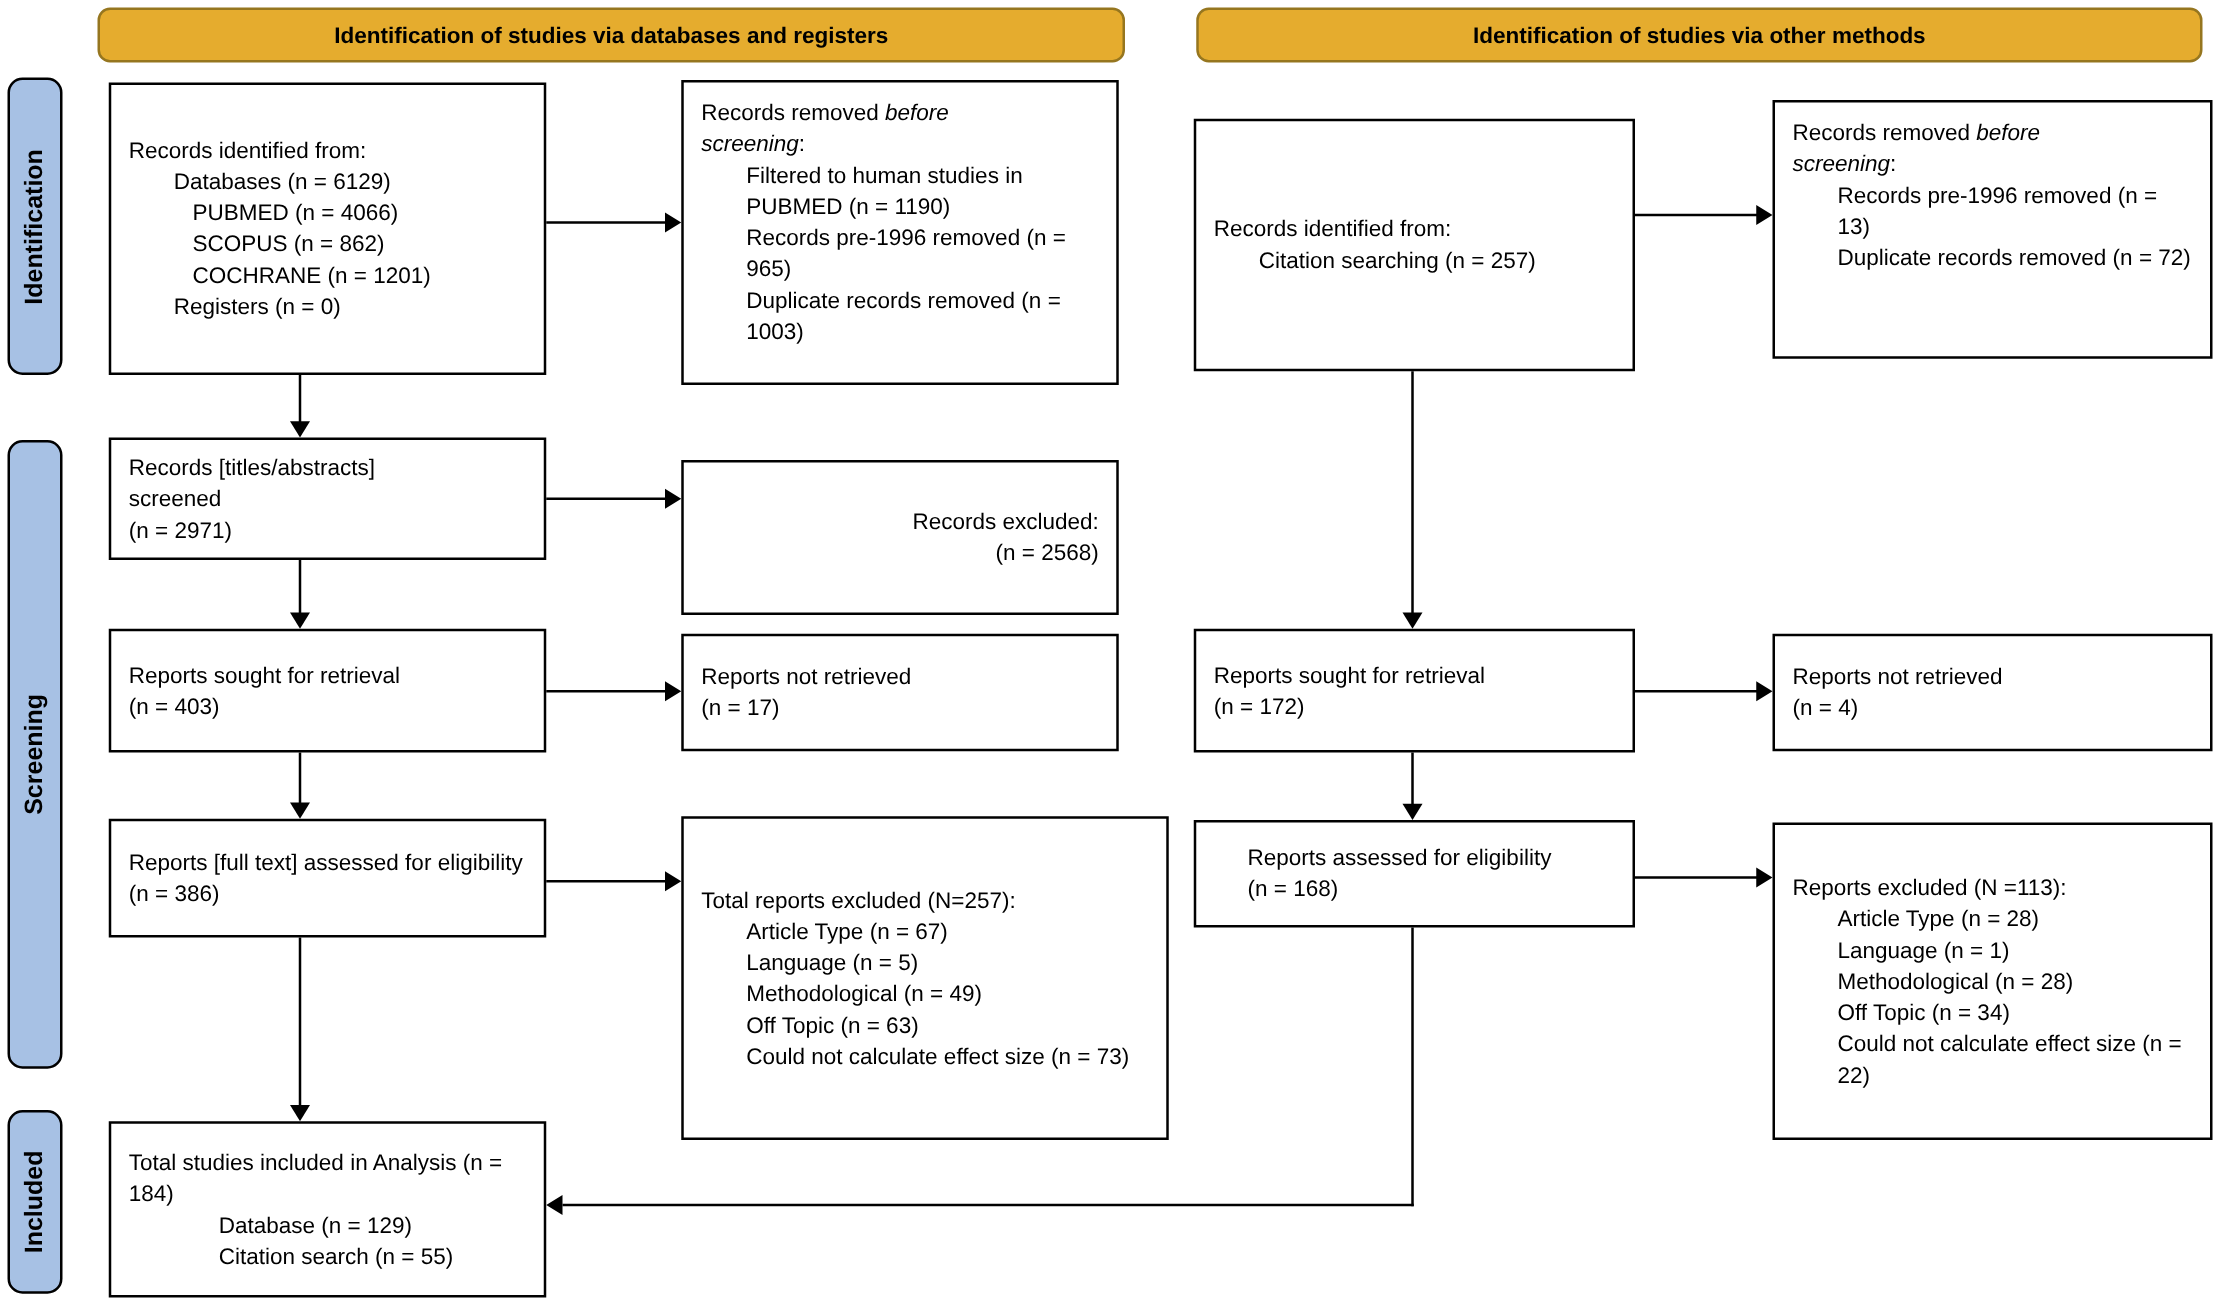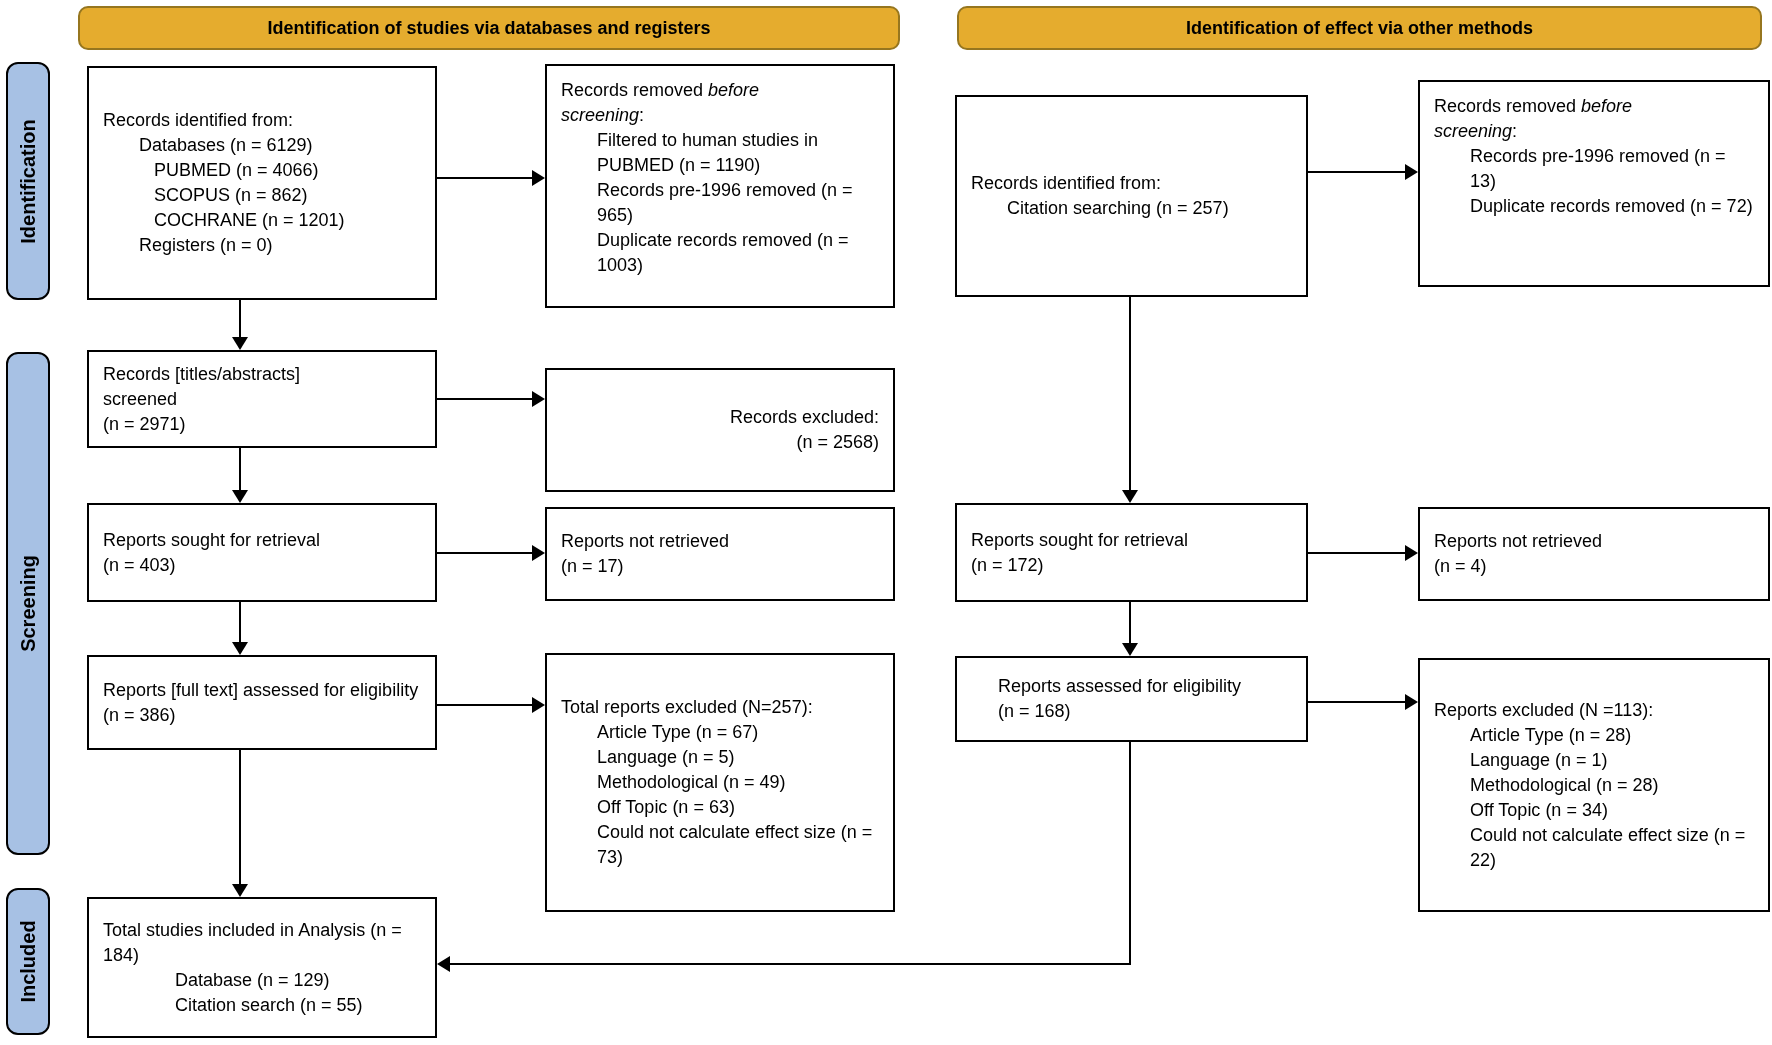--- a/index.html
+++ b/index.html
@@ -44,21 +44,21 @@
 </style>
 </head>
 <body>
 
 <div class="canvas">
 
   <div class="banner" style="left:78px; top:6px; width:822px; height:44px;">
     <span>Identification of studies via databases and registers</span>
   </div>
   <div class="banner" style="left:957px; top:6px; width:805px; height:44px;">
-    <span>Identification of effect via other methods</span>
+    <span>Identification of studies via other methods</span>
   </div>
 
   <div class="stage" style="left:6px; top:62px; width:44px; height:238px;">
     <span>Identification</span>
   </div>
   <div class="stage" style="left:6px; top:352px; width:44px; height:503px;">
     <span>Screening</span>
   </div>
   <div class="stage" style="left:6px; top:888px; width:44px; height:147px;">
     <span>Included</span>
@@ -93,21 +93,21 @@
       <div class="line">(n = 403)</div>
     </div>
   <div class="box" style="left:545px; top:507px; width:350px; height:94px;">
       <div class="line">Reports not retrieved</div>
       <div class="line">(n = 17)</div>
     </div>
   <div class="box" style="left:87px; top:655px; width:350px; height:95px;">
       <div class="line">Reports [full text] assessed for eligibility</div>
       <div class="line">(n = 386)</div>
     </div>
-  <div class="box" style="left:545px; top:653px; width:350px; height:259px;">
+  <div class="box" style="left:545px; top:653px; width:390px; height:259px;">
       <div class="line">Total reports excluded (N=257):</div>
       <div class="line i1">Article Type (n = 67)</div>
       <div class="line i1">Language (n = 5)</div>
       <div class="line i1">Methodological (n = 49)</div>
       <div class="line i1">Off Topic (n = 63)</div>
       <div class="line i1">Could not calculate effect size (n = 73)</div>
     </div>
   <div class="box" style="left:87px; top:897px; width:350px; height:141px;">
       <div class="line">Total studies included in Analysis (n = 184)</div>
       <div class="line i2">Database (n = 129)</div>

